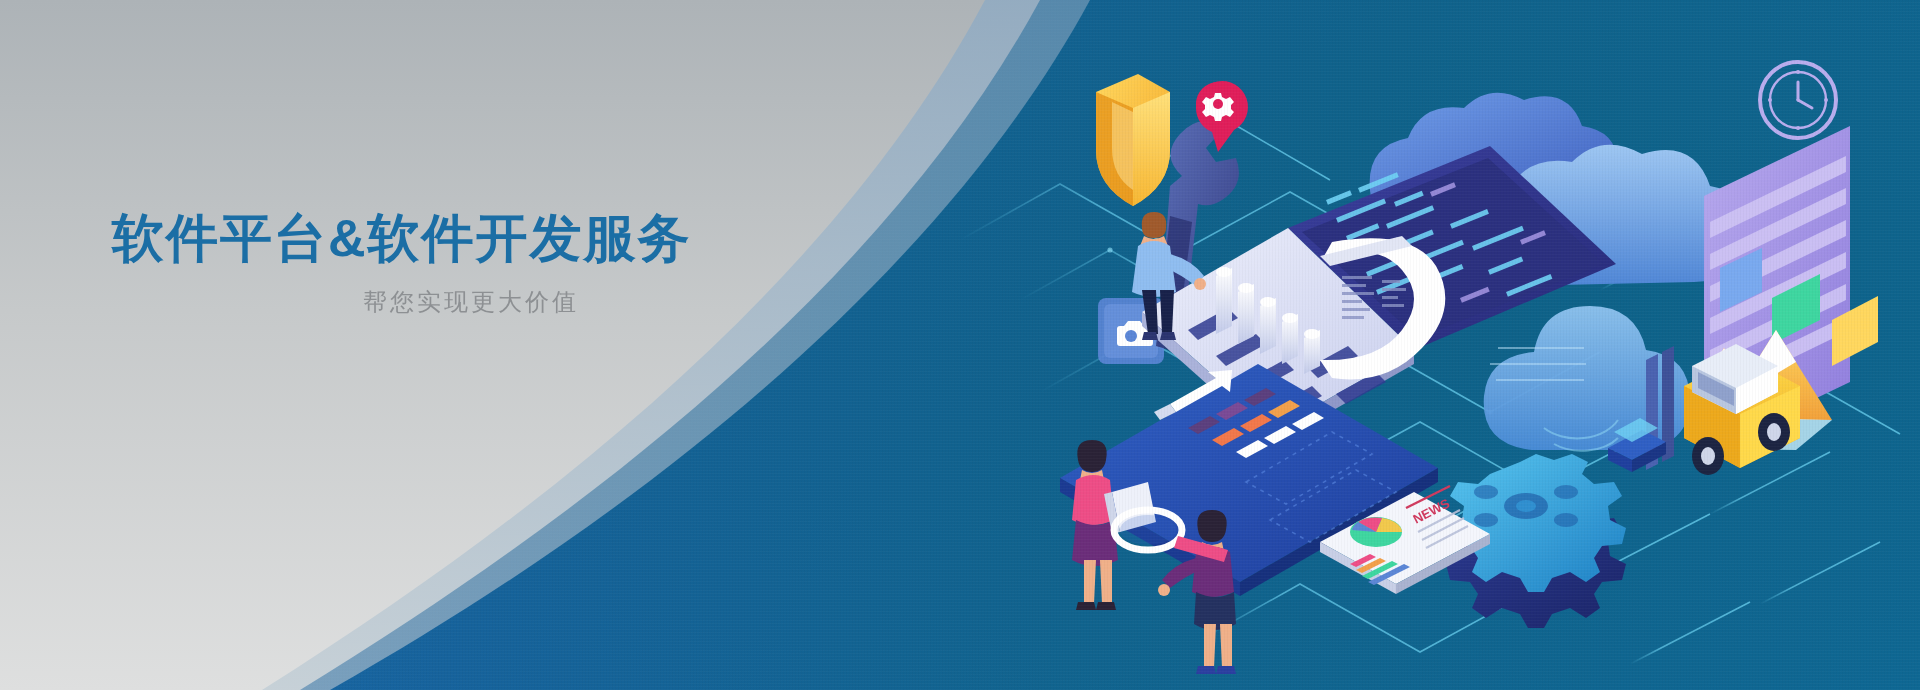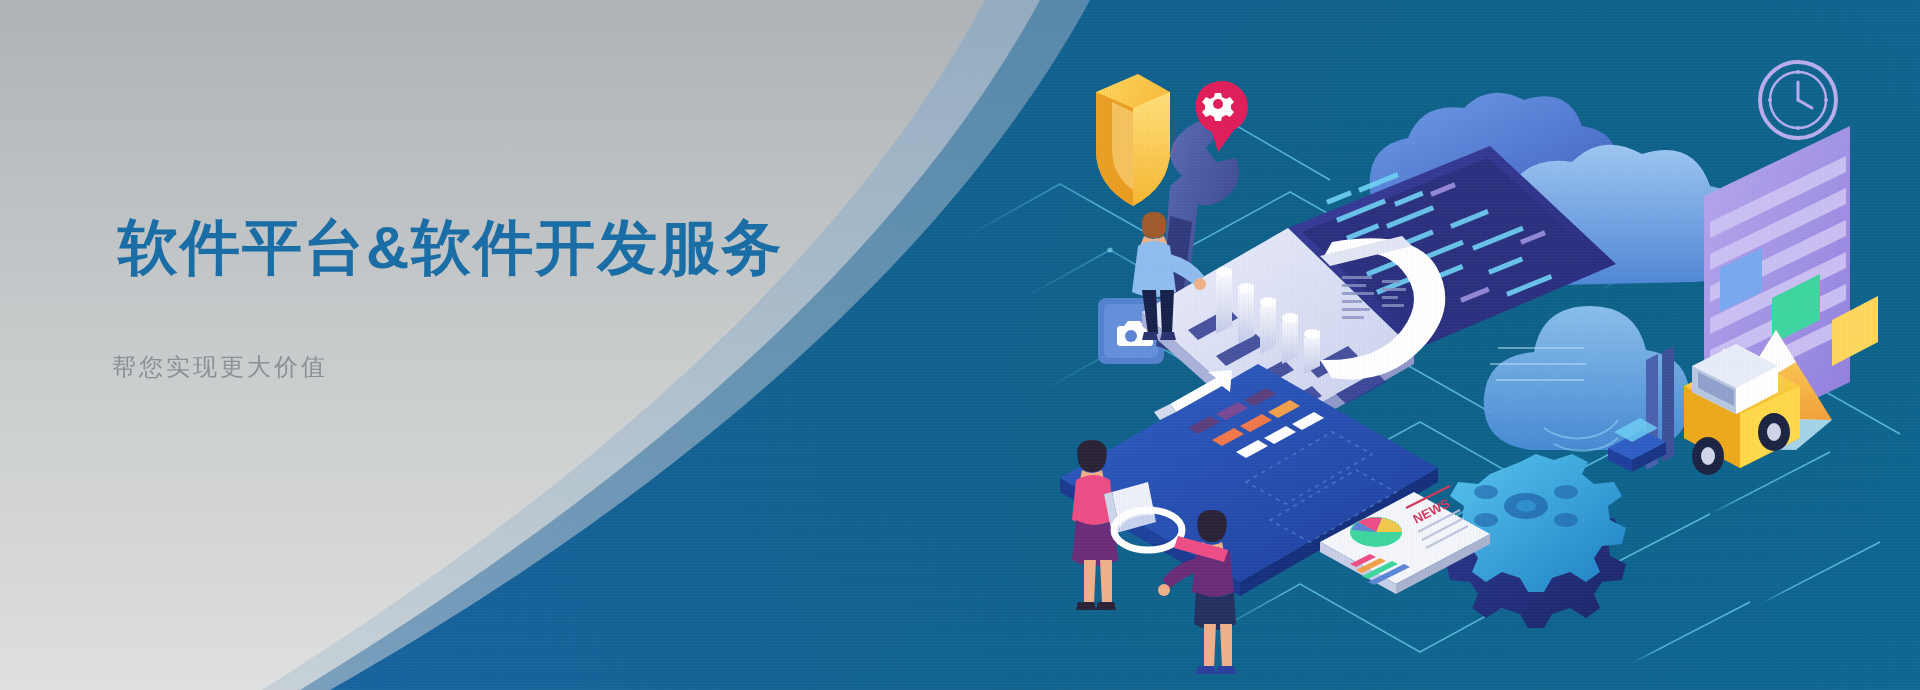--- a/index.html
+++ b/index.html
@@ -29,26 +29,26 @@
     position:absolute;inset:0;
     background:radial-gradient(120% 150% at 78% 40%, rgba(11,92,124,.55) 0%, rgba(12,92,126,.30) 38%, rgba(0,0,0,0) 68%);
   }
 
   
   .curve{position:absolute;top:0;left:0;width:1920px;height:690px;}
 
   
   .text-block{position:absolute;left:110px;top:208px;width:720px;}
   .headline{
-    font-size:60px;line-height:1.08;letter-spacing:2px;
-    color:#1b6ea5;font-weight:700;margin:8px;white-space:nowrap;
+    font-size:52px;line-height:1.08;letter-spacing:2px;
+    color:#1b6ea5;font-weight:700;margin:2px;white-space:nowrap;
   }
   .subhead{
-    margin:70px 0 0 2px;font-size:24px;letter-spacing:3px;
-    color:#8d9093;font-weight:400;white-space:nowrap;
+    margin:20px 0 0 2px;font-size:24px;letter-spacing:3px;
+    color:#8d9093;font-weight:400;white-space:nowrap;text-align:center;
   }
 
   
   .illo{position:absolute;left:1020px;top:30px;width:900px;height:660px;}
   .illo svg{display:block;}
 </style>
 </head>
 <body>
 
 <div id="banner">

